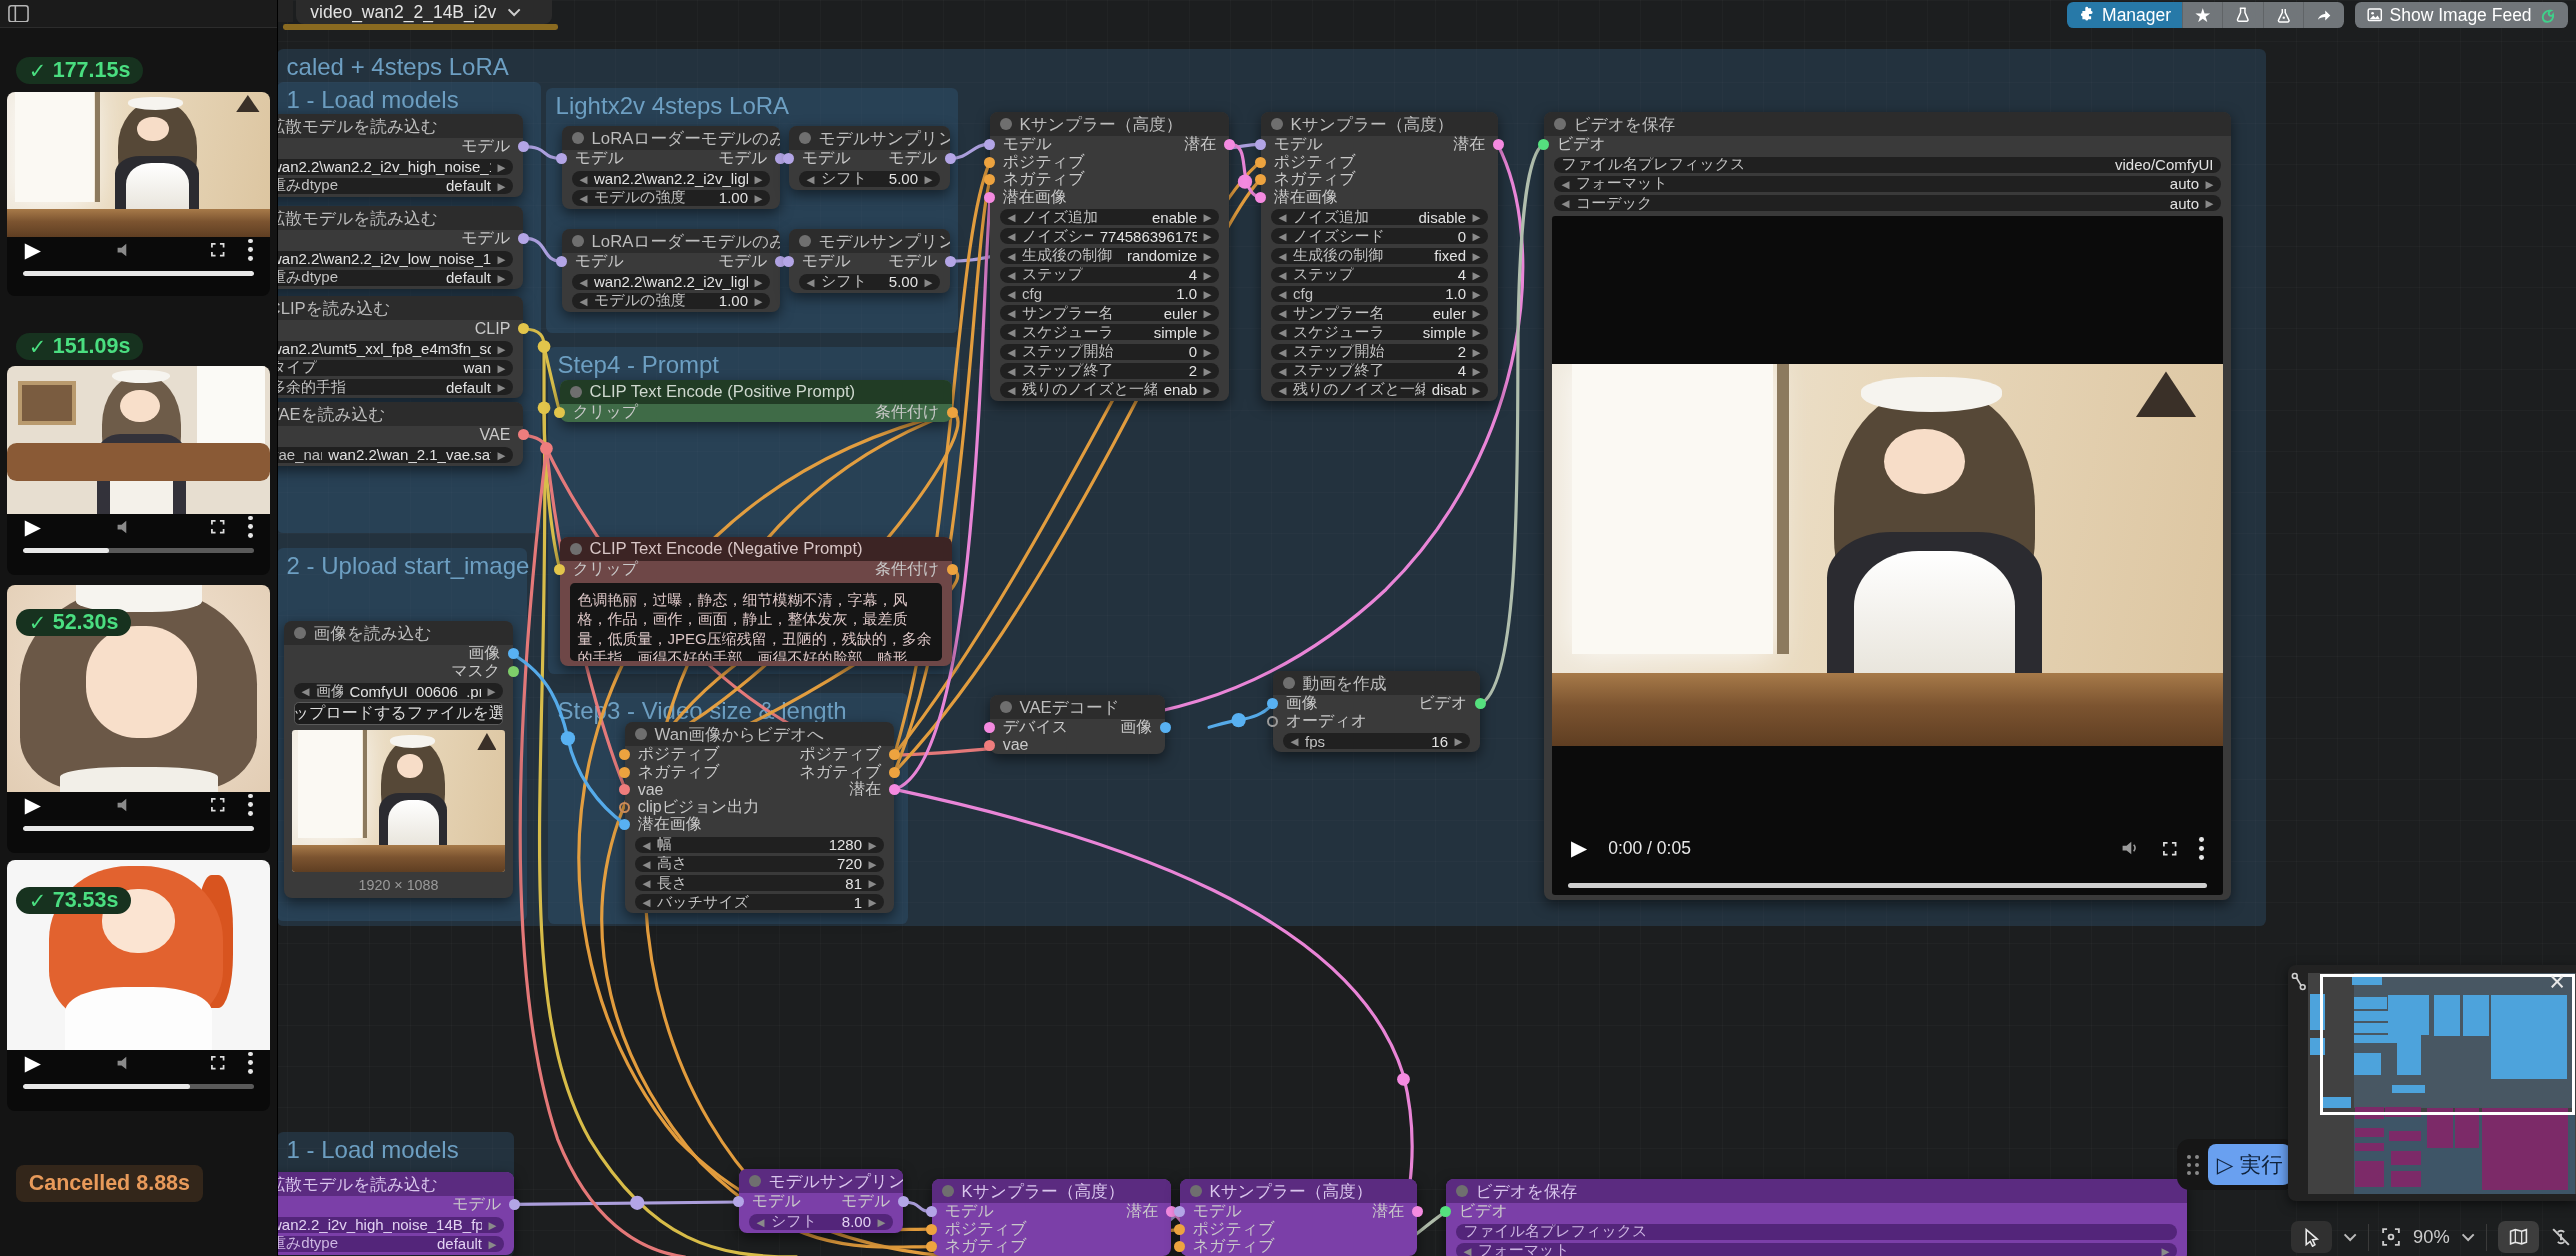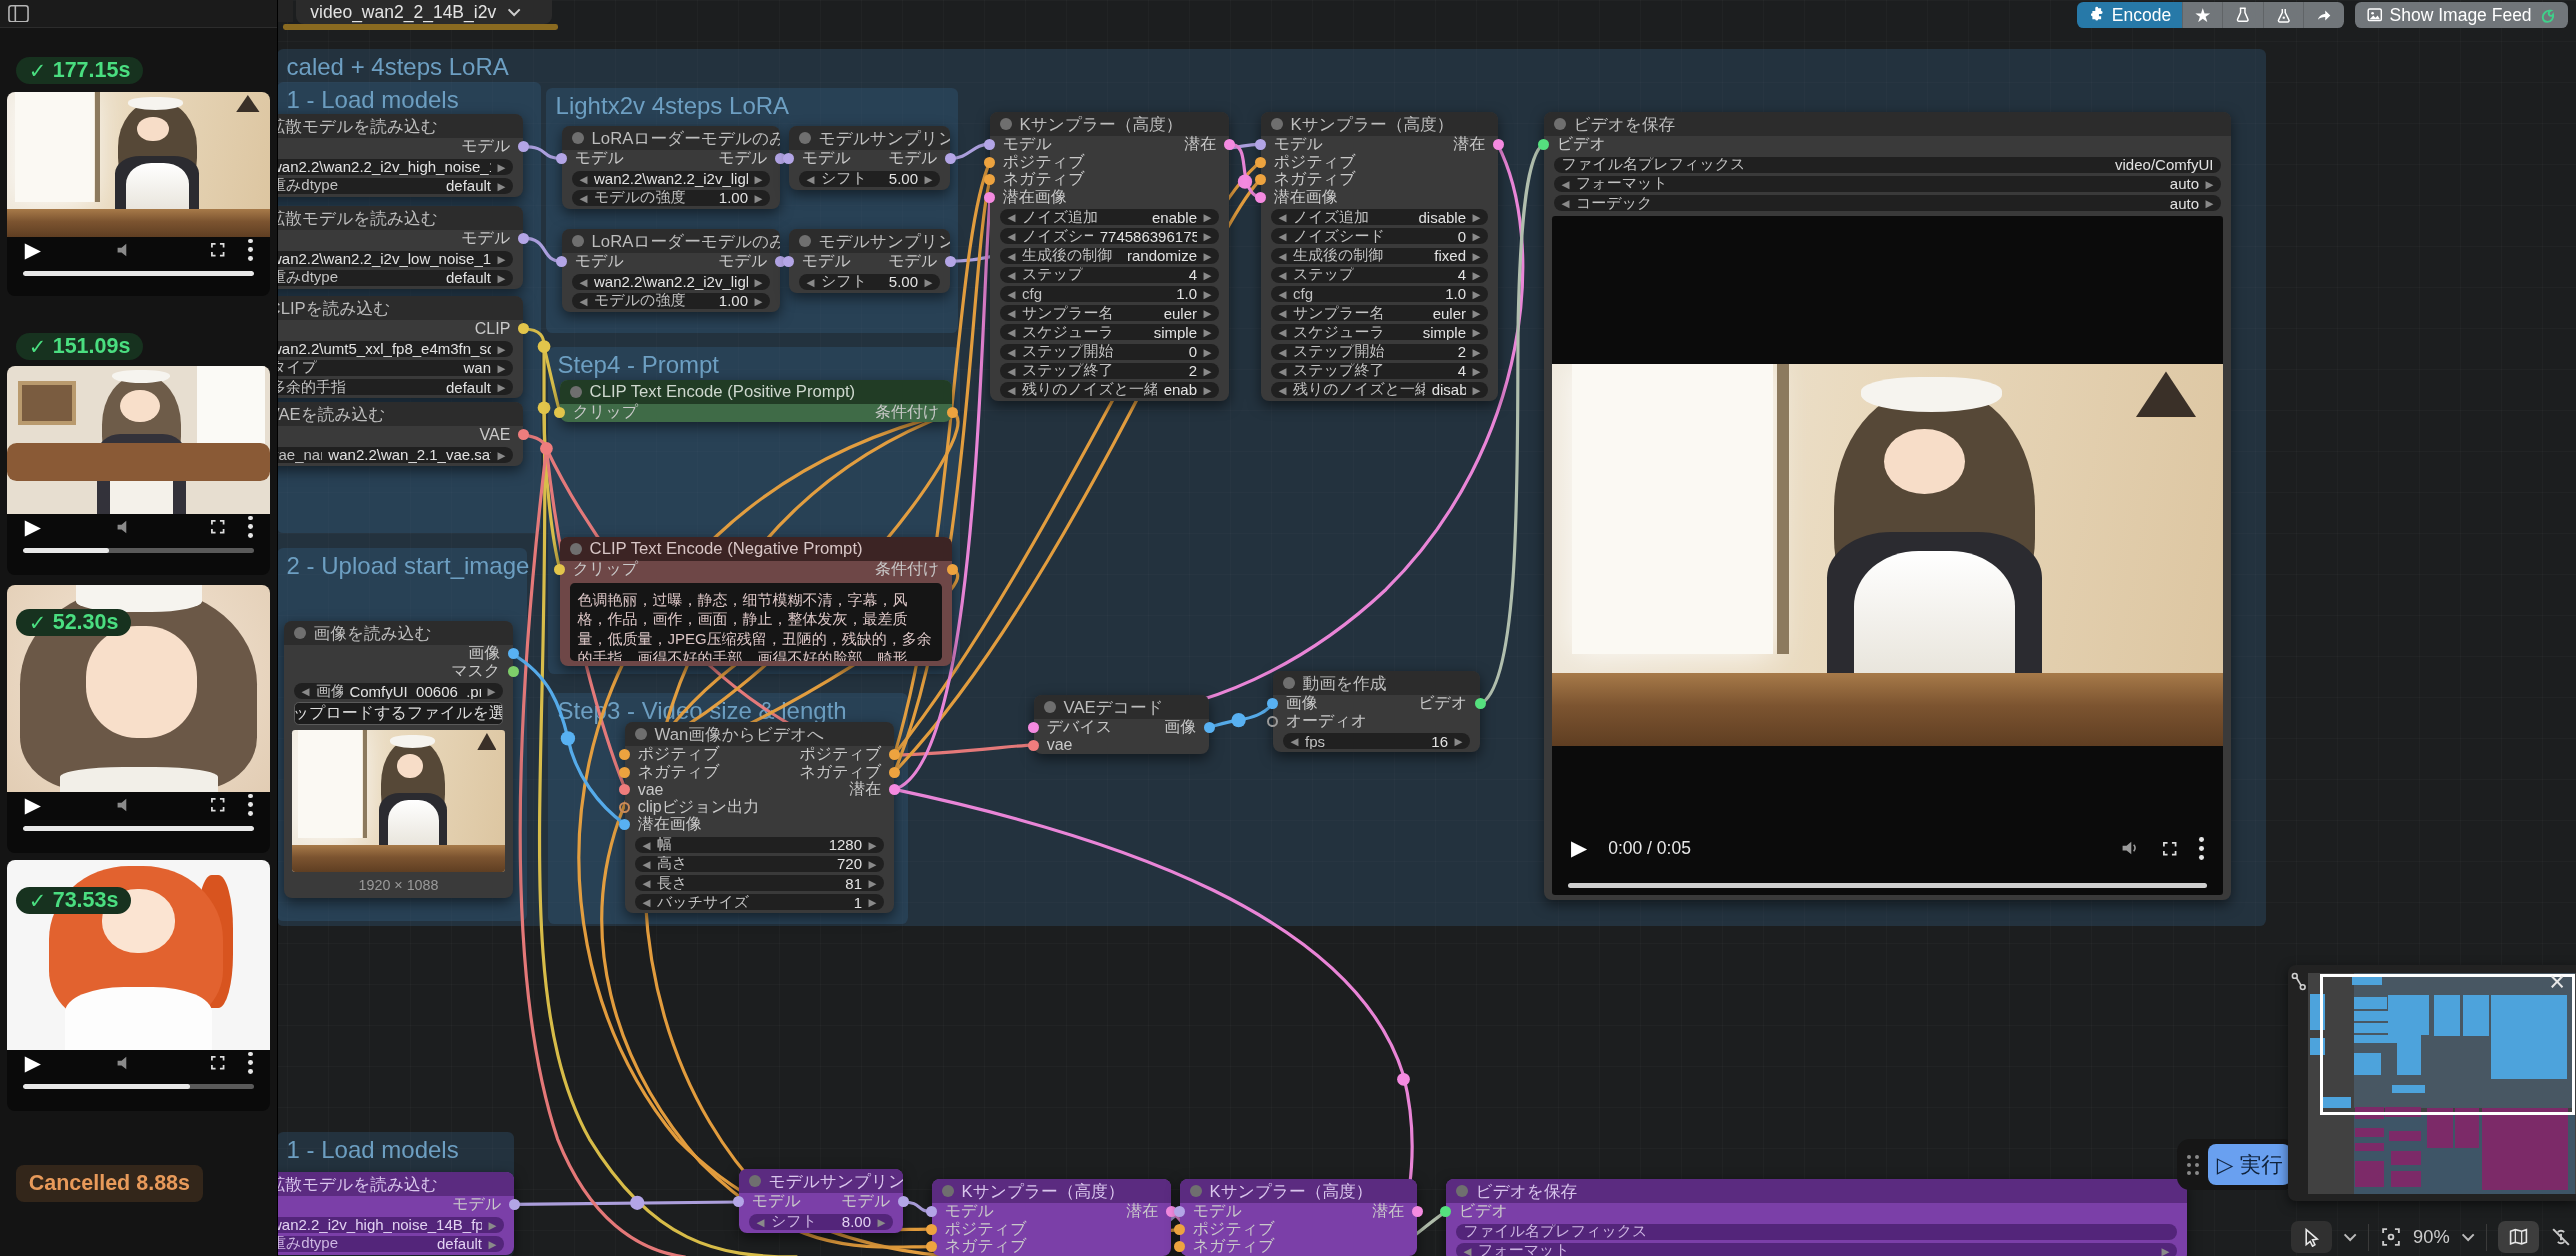--- a/index.html
+++ b/index.html
@@ -616,21 +616,21 @@
           <span class="wval">4</span>
           <span class="warr">▶</span>
         </div>
         <div class="widget">
           <span class="warr">◀</span>
           <span class="wlabel">残りのノイズと一緒に返す</span>
           <span class="wval">disable</span>
           <span class="warr">▶</span>
         </div>
       </div>
-    <div class="node" style="left: 1034px; top: 695px; width: 175px;">
+    <div class="node" style="left: 990px; top: 695px; width: 175px;">
         <div class="ntitle">
           <span class="ndot"></span>
           <span>VAEデコード</span>
         </div>
         <div class="prow">
           <span class="dot in" style="background: rgb(244, 138, 224);"></span>
           <span class="pin">デバイス</span>
           <span class="pout">画像</span>
           <span class="dot out" style="background: rgb(88, 177, 242);"></span>
         </div>
@@ -864,21 +864,21 @@
       </svg>
   </div>
   <div id="goldbar"></div>
 
   <div id="topright">
     <div class="tr-seg">
       <div class="tr-btn tr-blue">
         <svg width="17.5" height="17.5" viewBox="0 0 24 24">
             <path fill="#fff" d="M10 3a2 2 0 0 1 4 0h4v4a2 2 0 0 1 0 4v0h-3v3h3v4h-4a2 2 0 0 1-4 0H6v-4a2 2 0 0 1 0-4V7h4V3z"></path>
           </svg>
-        <span>Encode</span>
+        <span>Manager</span>
       </div>
       <div class="tr-btn tr-grey">
         <span style="font-size:19px;color:#fff">★</span>
         </div>
       <div class="tr-btn tr-grey">
         <svg width="17.5" height="17.5" viewBox="0 0 24 24">
             <path d="M9 3v6l-4 9a2 2 0 0 0 2 3h10a2 2 0 0 0 2-3l-4-9V3" fill="none" stroke="#fff" stroke-width="2"></path>
             <path d="M8 3h8" stroke="#fff" stroke-width="2"></path>
           </svg>
         </div>

